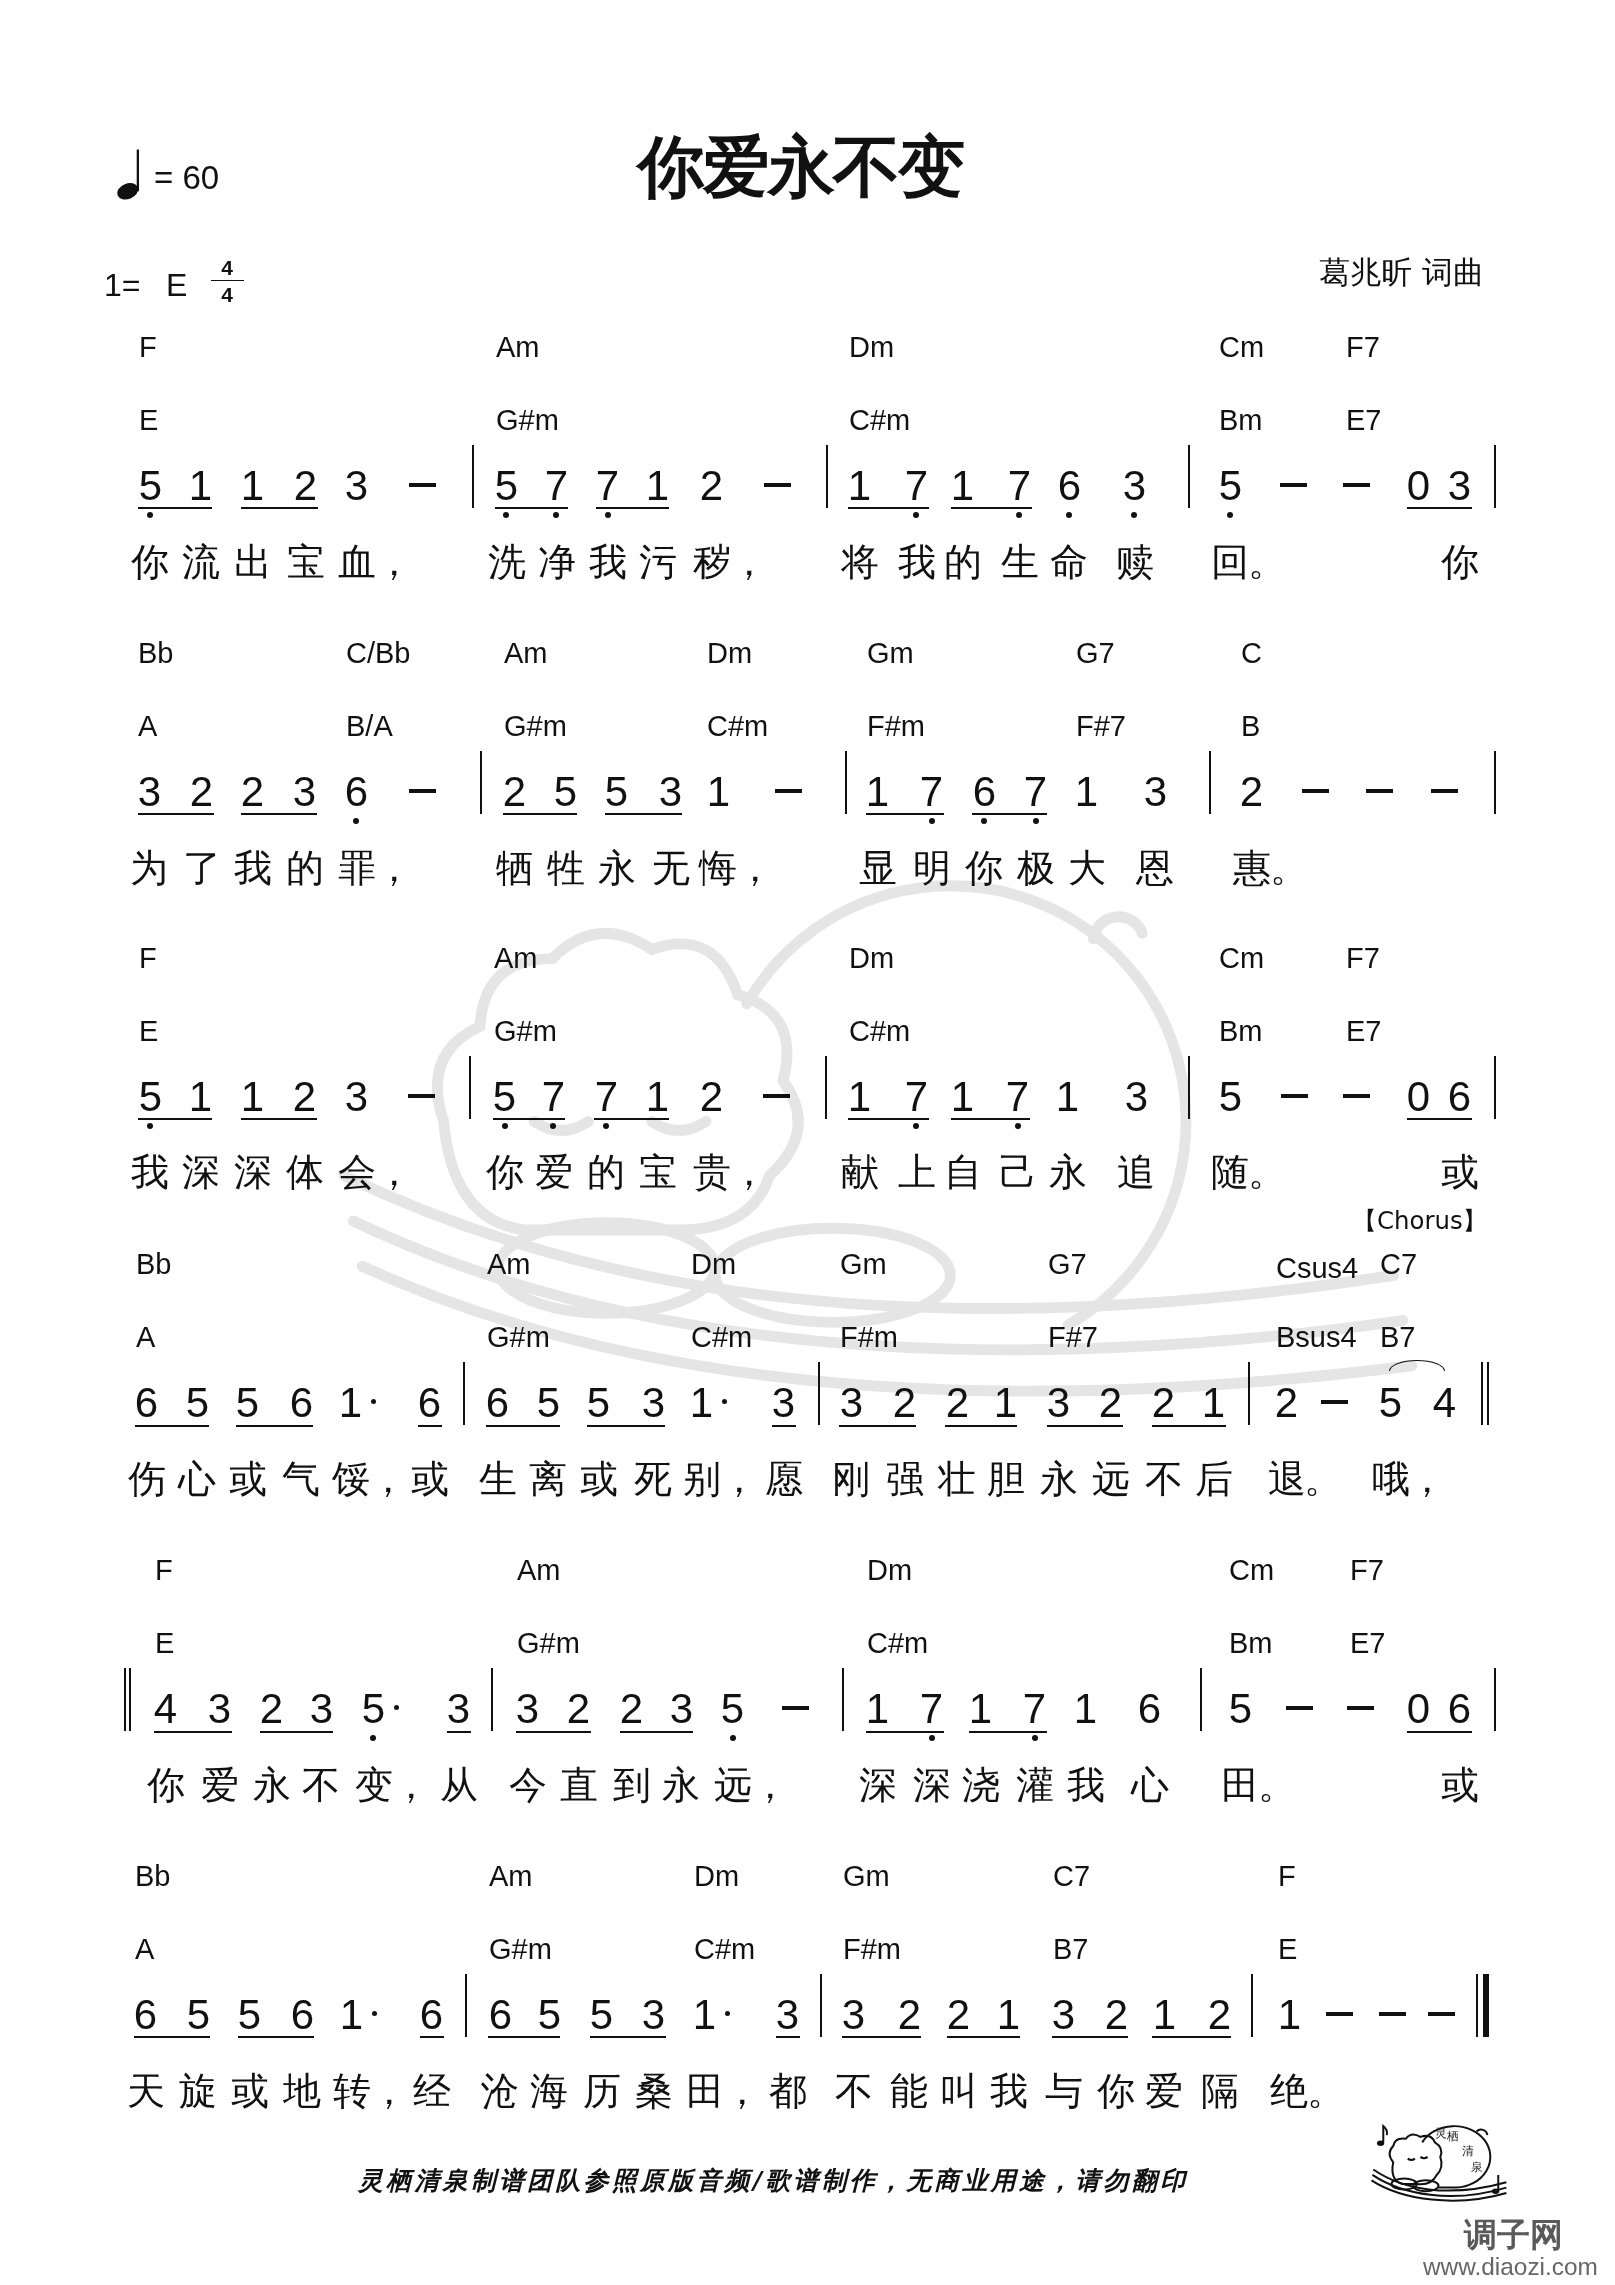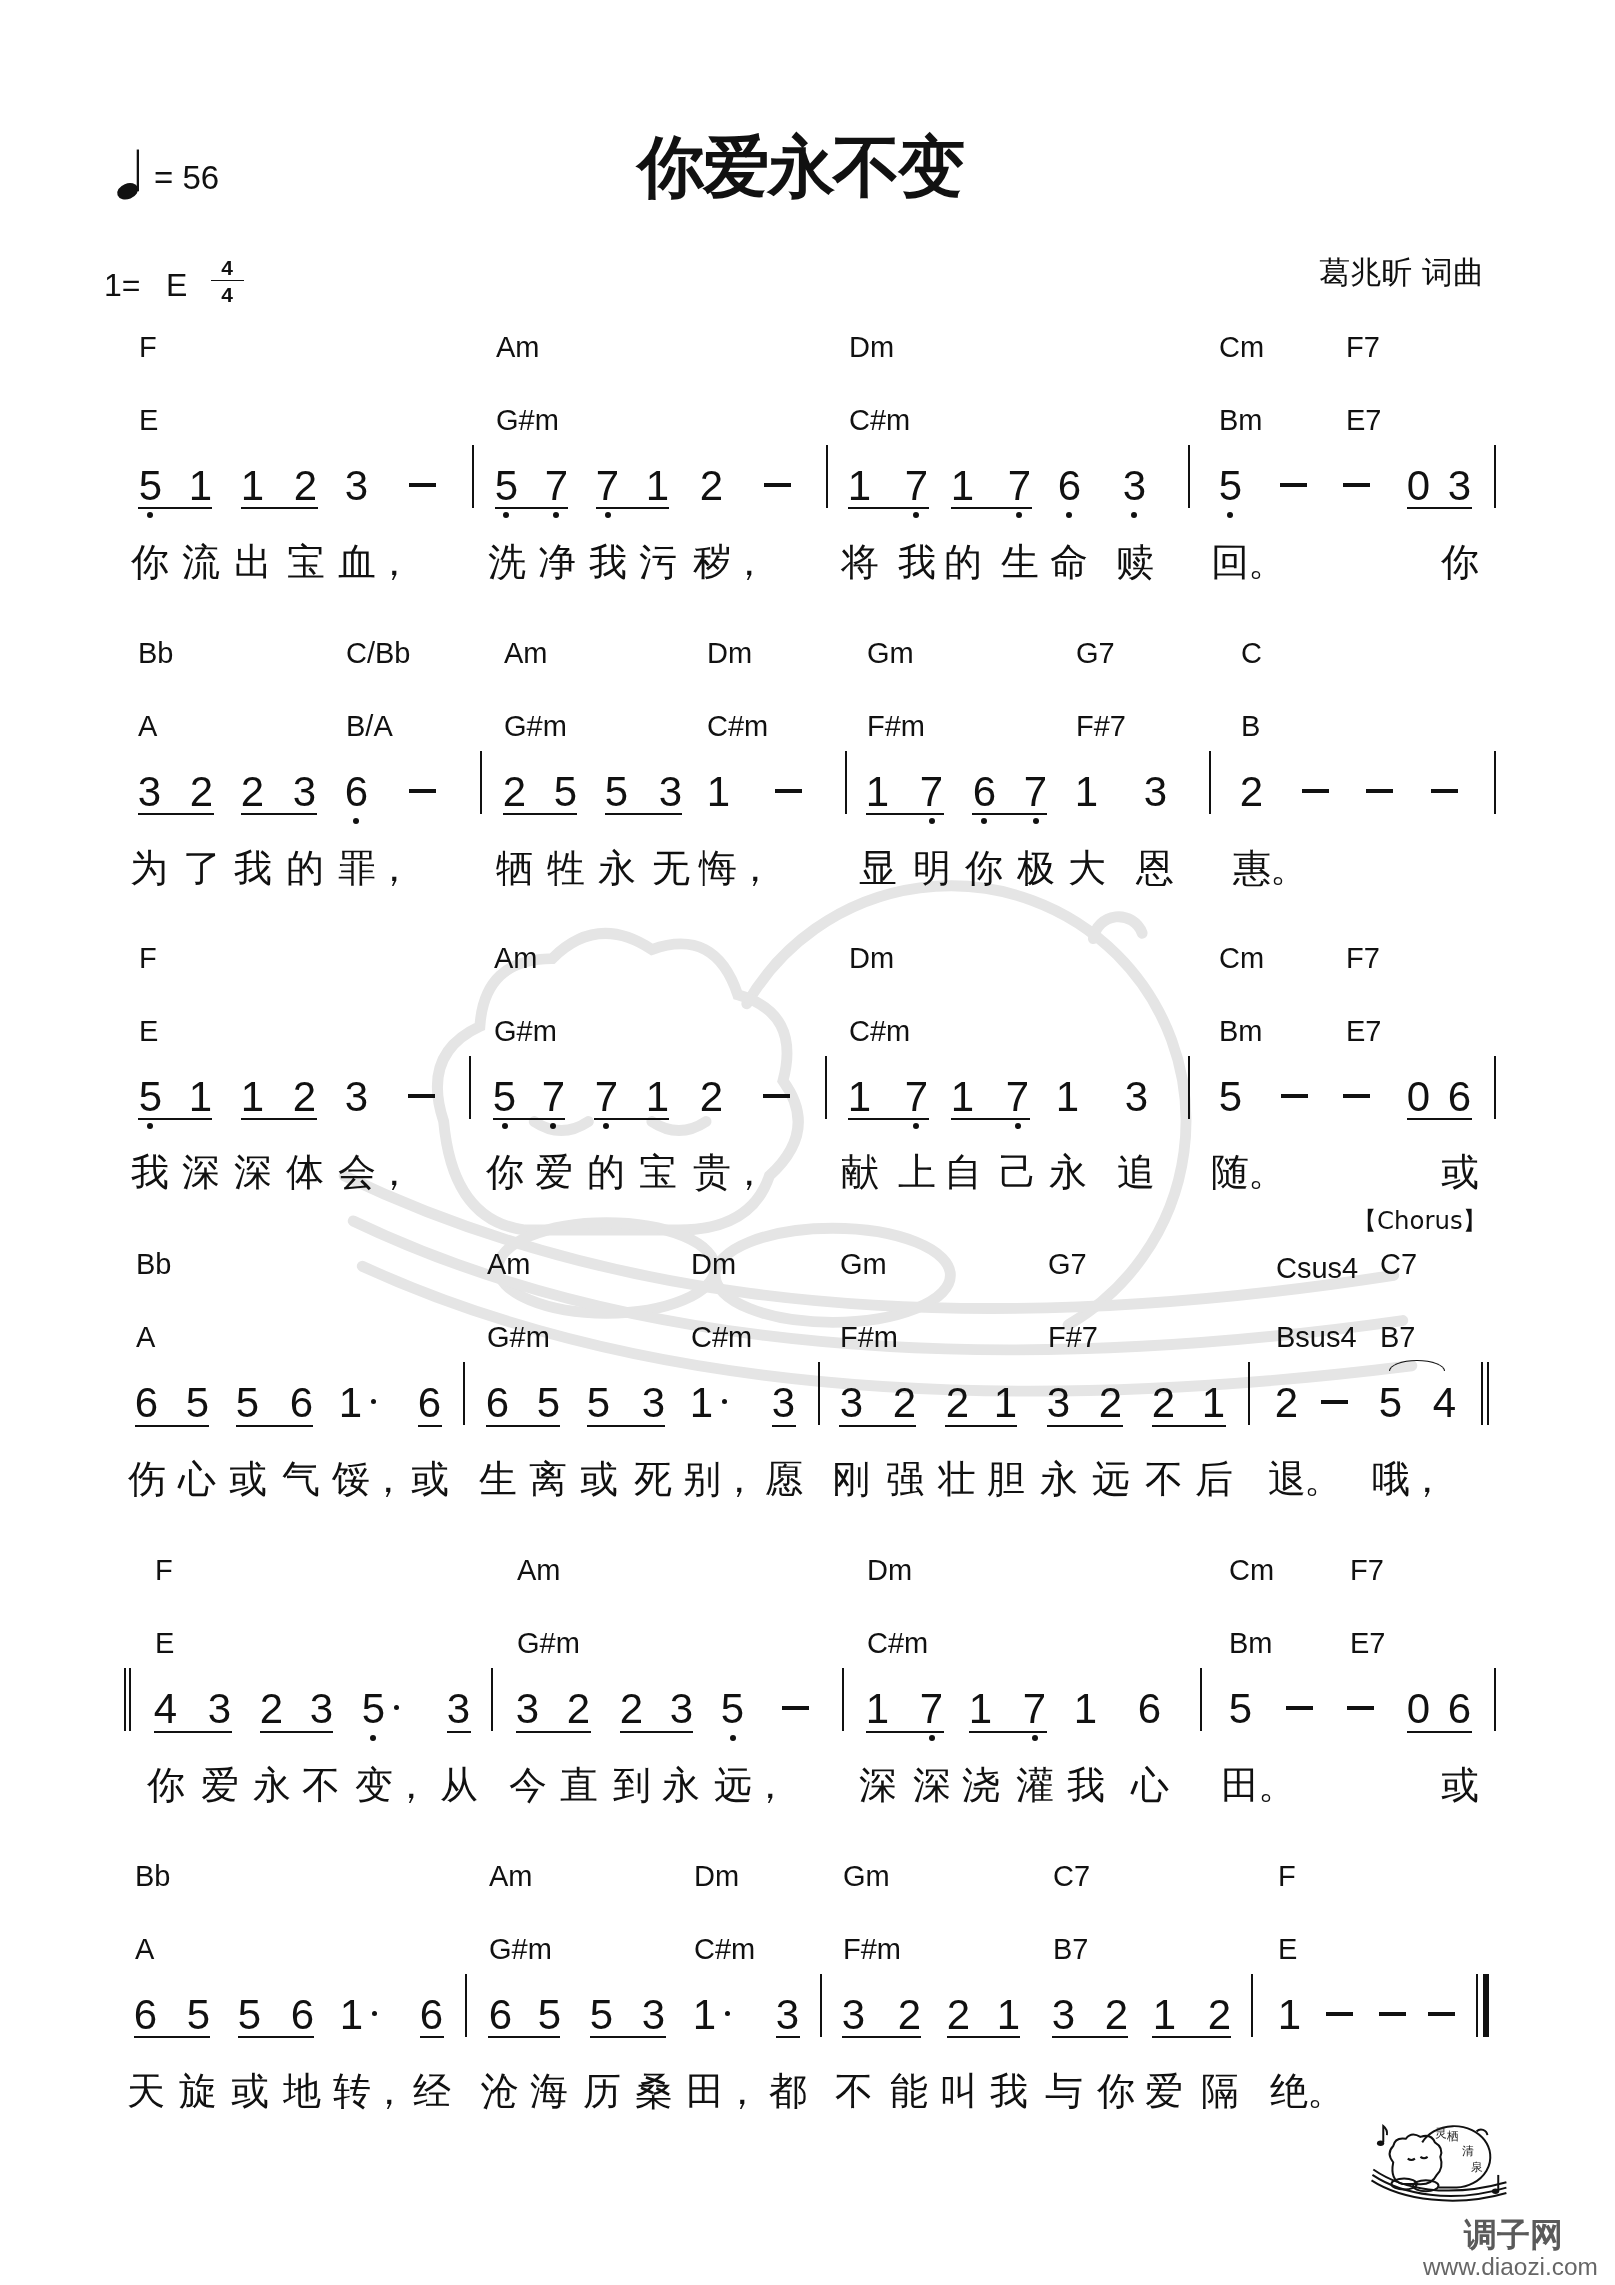--- a/index.html
+++ b/index.html
@@ -53,21 +53,21 @@
       <path d="M 20 360 C 250 470 600 560 1180 470"></path>
       <path d="M 30 410 C 260 520 620 600 1190 520"></path>
       <path d="M 40 460 C 280 570 640 640 1200 570"></path>
     </g>
   </svg>
 
   <svg class="abs" style="left:113px;top:145px;" width="32" height="59" viewBox="0 0 35 65">
     <ellipse cx="16" cy="51" rx="12" ry="8.5" transform="rotate(-22 16 51)" fill="#111"></ellipse>
     <rect x="26" y="5" width="2.5" height="46" fill="#111"></rect>
   </svg>
-  <div class="abs tempo-text">= 56</div>
+  <div class="abs tempo-text">= 60</div>
 
   <div class="abs title">你爱永不变</div>
 
   <div class="abs key-prefix">1=</div>
   <div class="abs key-tonic">E</div>
   <div class="abs ts">
     <div class="ts-num">4</div>
     <div class="ts-line"></div>
     <div class="ts-den">4</div>
   </div>
@@ -580,20 +580,21 @@
         <div class="chord" style="left: 1278px; top: 1862px;">F</div>
         <div class="chord" style="left: 135px; top: 1935px;">A</div>
         <div class="chord" style="left: 489px; top: 1935px;">G#m</div>
         <div class="chord" style="left: 694px; top: 1935px;">C#m</div>
         <div class="chord" style="left: 843px; top: 1935px;">F#m</div>
         <div class="chord" style="left: 1053px; top: 1935px;">B7</div>
         <div class="chord" style="left: 1278px; top: 1935px;">E</div>
       </div>
     </div>
 
+  <div class="abs footer-notice">灵栖清泉制谱团队参照原版音频/歌谱制作，无商业用途，请勿翻印</div>
 
   <div class="abs logo">
     <svg width="145" height="86" viewBox="0 0 160 95">
       <g fill="none" stroke="#111" stroke-width="2.2">
         <path d="M 8 58 C 40 80 90 90 155 72"></path>
         <path d="M 7 64 C 40 86 95 96 155 78"></path>
         <path d="M 6 70 C 40 92 100 100 155 84"></path>
         <path d="M 62 28 A 40 34 0 1 1 100 78 L 80 78"></path>
         <path d="M 122 16 A 7 7 0 0 1 134 20"></path>
         <path d="M 30 50 Q 22 40 30 32 Q 32 22 44 24 Q 50 16 60 22 Q 72 18 76 28 Q 86 34 82 44 Q 86 56 78 64 Q 72 76 56 74 L 40 74 Q 26 70 30 50 Z"></path>

